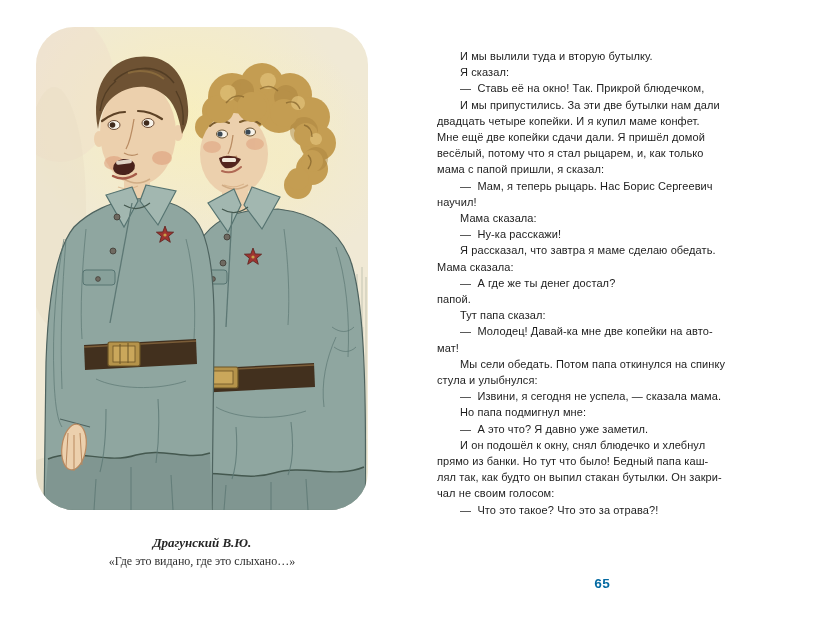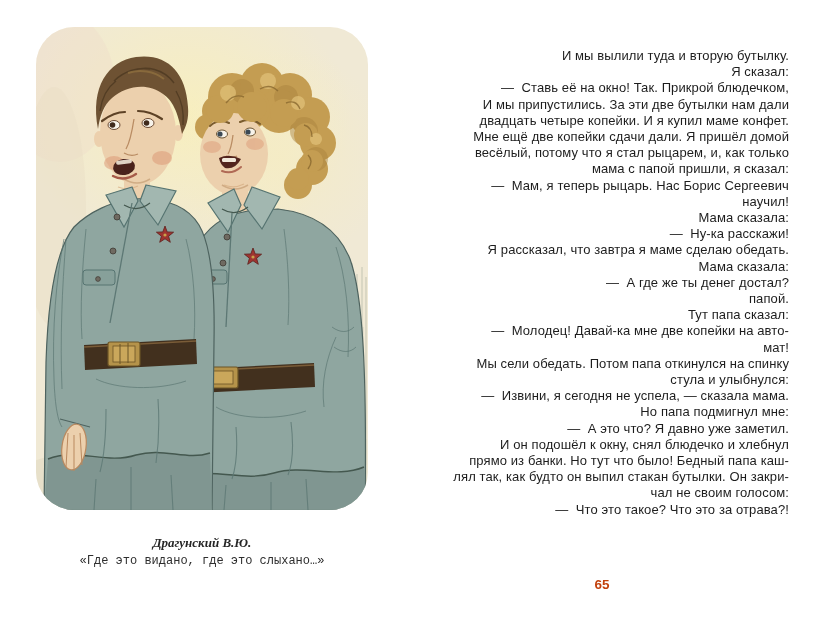--- a/index.html
+++ b/index.html
@@ -12,30 +12,29 @@
   .illustration{
     position:absolute;left:36px;top:27px;width:332px;height:483px;
   }
   .illustration svg{display:block;width:332px;height:483px;}
   .caption-author{
     position:absolute;left:36px;top:535px;width:332px;text-align:center;
     font-family:"Liberation Serif",serif;font-weight:bold;font-size:13px;color:#262626;font-style:italic;
   }
   .caption-title{
     position:absolute;left:36px;top:554px;width:332px;text-align:center;
-    font-family:Liberation Mono, monospace;font-size:12px;color:#2e2e2e;
+    font-family:Liberation Serif, serif;font-size:12px;color:#2e2e2e;
   }
   
   .text-column{
     position:absolute;left:437px;top:48px;width:352px;
   }
   .text-line{
-    font-size:13px;line-height:16.2px;color:#1d1d1d;white-space:pre;
+    font-size:11px;line-height:16.2px;color:#1d1d1d;white-space:pre;
     letter-spacing:0.1px;
-    text-align:right;
   }
   .text-line.para-start{padding-left:23px;}
   .page-number{
     position:absolute;left:437px;top:577px;width:330px;text-align:center;
     font-size:13.5px;font-weight:bold;color:#b23127;
   }
 </style>
 </head>
 <body>
 
@@ -281,16 +280,16 @@
         <div class="text-line">стула и улыбнулся:</div>
         <div class="text-line para-start">—  Извини, я сегодня не успела, — сказала мама.</div>
         <div class="text-line para-start">Но папа подмигнул мне:</div>
         <div class="text-line para-start">—  А это что? Я давно уже заметил.</div>
         <div class="text-line para-start">И он подошёл к окну, снял блюдечко и хлебнул</div>
         <div class="text-line">прямо из банки. Но тут что было! Бедный папа каш-</div>
         <div class="text-line">лял так, как будто он выпил стакан бутылки. Он закри-</div>
         <div class="text-line">чал не своим голосом:</div>
         <div class="text-line para-start">—  Что это такое? Что это за отрава?!</div>
       </div>
-    <div class="page-number" style="color: #c2410c;">65</div>
+    <div class="page-number" style="color: #0369a1; font-family: Liberation Mono, monospace;">65</div>
   </div>
 
 </div>
 
 </body></html>

